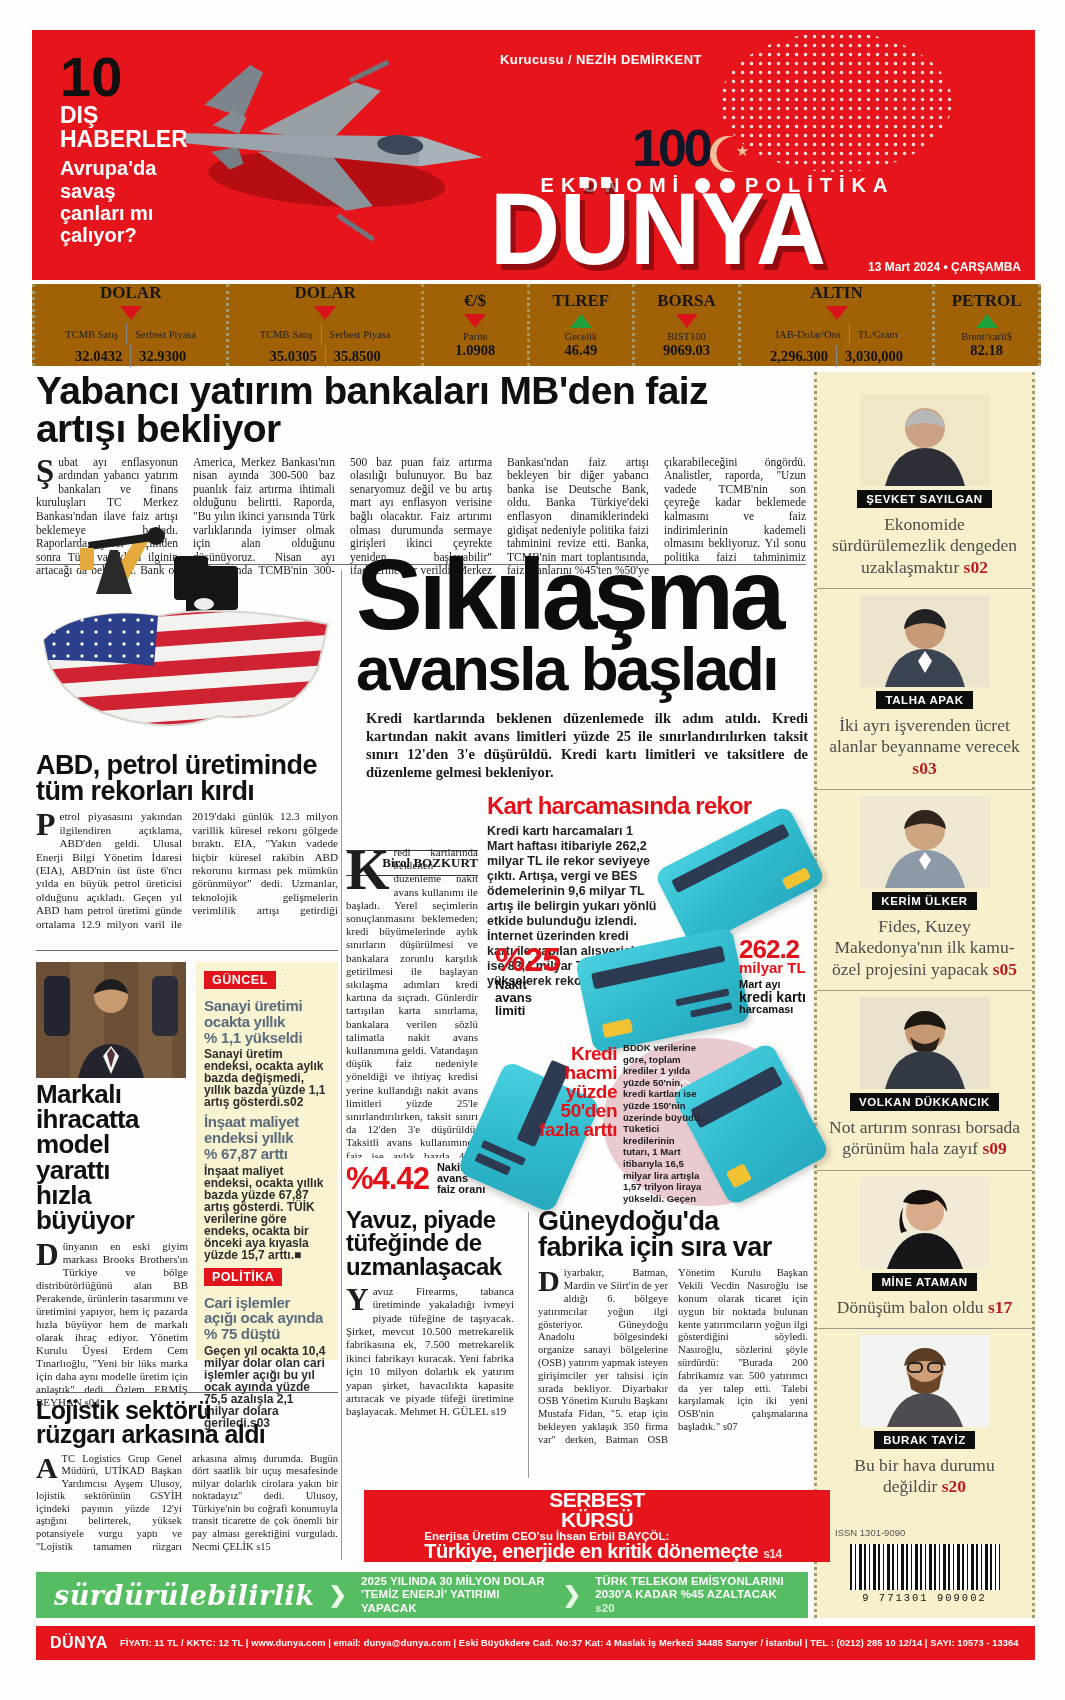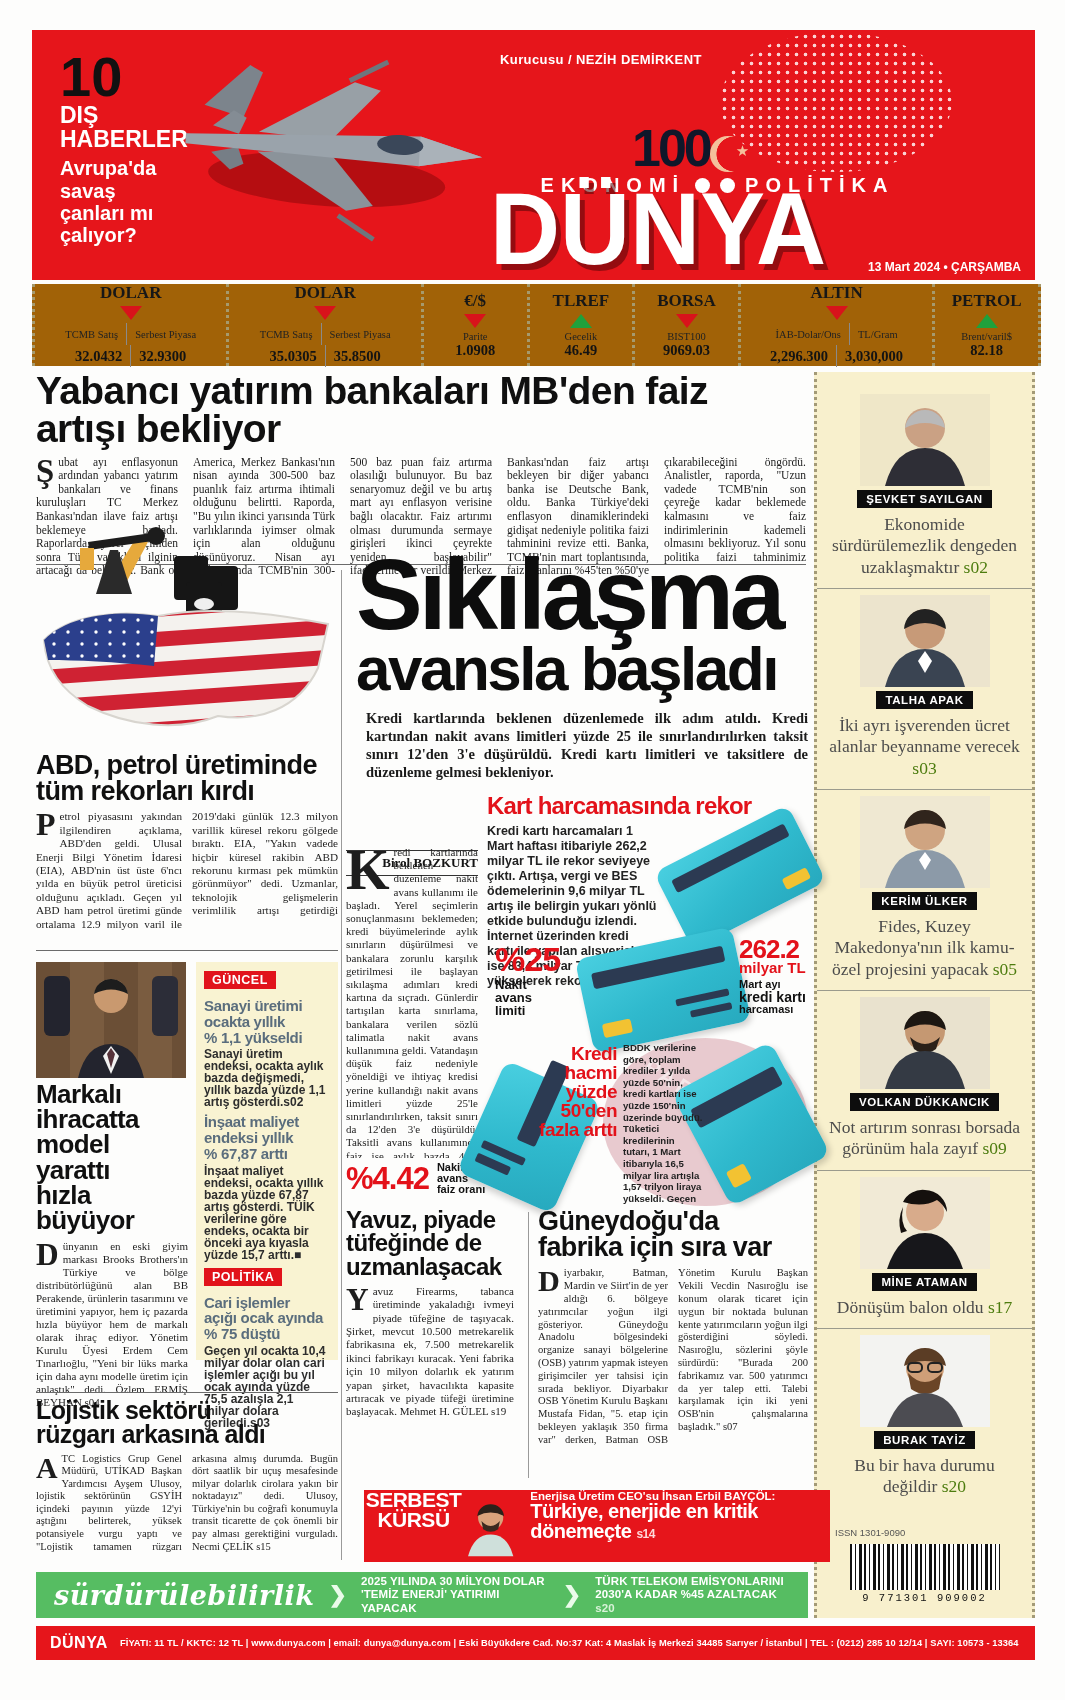--- a/index.html
+++ b/index.html
@@ -4,21 +4,21 @@
 <style>
   html,body{margin:0;padding:0;background:#e9e7e3;}
   .page{position:relative;width:1065px;height:1700px;background:#fdfdfc;margin:0 auto;overflow:hidden;
         font-family:"Liberation Sans",sans-serif;color:#141414;}
   .abs{position:absolute;}
   .pre{white-space:pre-line;}
   .bt{font-family:"Liberation Serif","DejaVu Serif",serif;text-align:justify;color:#1d1d1d;}
   .hl{font-weight:800;color:#101010;letter-spacing:-0.6px;line-height:0.97;font-family:"Liberation Sans",sans-serif;}
   .dc::first-letter{float:left;font-size:2.85em;line-height:.78;font-weight:bold;padding:3px 4px 0 0;
         font-family:"Liberation Serif",serif;}
-  .redref{color:#4d7c0f;font-weight:normal;}
+  .redref{color:#b91c1c;font-weight:bold;}
   
   .masthead{left:32px;top:30px;width:1003px;height:250px;background:#e6151b;overflow:hidden;}
   .promo-num{font-size:56px;font-weight:900;color:#111;line-height:.9;}
   .promo-sec{font-size:23px;font-weight:900;color:#fff;line-height:1.02;margin-top:2px;}
   .promo-teaser{font-size:20px;font-weight:800;color:#fff;line-height:1.12;margin-top:6px;}
   .founder{font-size:13px;font-weight:800;color:#fff;letter-spacing:.4px;}
   .globe{border-radius:50%;background-image:radial-gradient(circle,rgba(255,255,255,.95) 1.4px,rgba(255,255,255,0) 2.2px);
         background-size:9px 9px;opacity:.85;}
   .logo100{font-size:52px;font-weight:900;color:#0f172a;letter-spacing:-3px;line-height:1;}
   .crescent{display:inline-block;width:36px;height:36px;border-radius:50%;
@@ -85,21 +85,21 @@
   .statval{color:#e3121a;font-weight:900;letter-spacing:-1px;line-height:.9;}
   .statlbl{color:#111;font-weight:800;line-height:1.0;}
   .pinkcircle{border-radius:50%;background:rgba(215,160,170,.55);}
   .wm{color:rgba(255,255,255,.55);font-weight:800;letter-spacing:4px;transform:rotate(32deg);}
   .kh-title{color:#e3121a;font-weight:900;font-size:19px;line-height:1.0;letter-spacing:-0.5px;text-align:right;}
   .kh-body{font-weight:700;font-size:9.6px;line-height:11.6px;color:#222;overflow:hidden;}
   
   .sbody{font-size:11px;line-height:13px;overflow:hidden;}
   .twocol{column-count:2;column-gap:10px;}
   
-  .serbest{left:364px;top:1490px;width:466px;height:72px;background:#e6151b;display:flex;align-items:flex-start;}
+  .serbest{left:364px;top:1490px;width:466px;height:72px;background:#e6151b;display:flex;align-items:center;flex-direction:column;}
   .sk-label{color:#fff;font-weight:900;font-size:21px;line-height:.95;text-align:center;width:118px;letter-spacing:-0.5px;}
   .sk-intro{color:#fff;font-size:11.5px;font-weight:700;}
   .sk-title{color:#fff;font-weight:900;font-size:20px;line-height:.98;letter-spacing:-0.5px;}
   .sk-page{font-size:12px;font-weight:700;color:#ffd9d9;}
   
   .green{left:36px;top:1572px;width:772px;height:46px;background:#56bd62;display:flex;align-items:center;gap:14px;
         padding:0 18px;box-sizing:border-box;}
   .green::before,.green::after{content:"";position:absolute;left:0;width:100%;height:7px;
         background-image:linear-gradient(-45deg,#56bd62 5px,rgba(0,0,0,0) 0),linear-gradient(45deg,#56bd62 5px,rgba(0,0,0,0) 0);
         background-size:14px 14px;background-position:0 0;}

